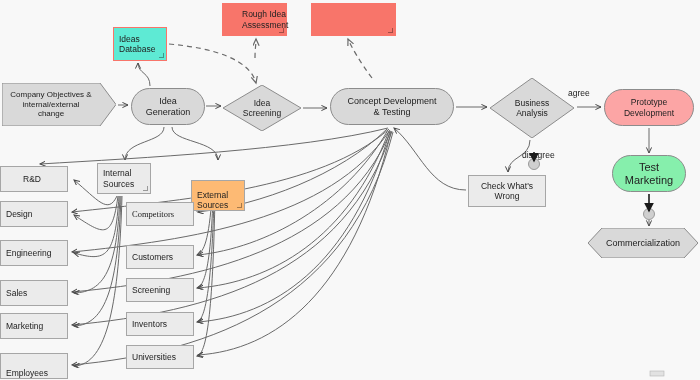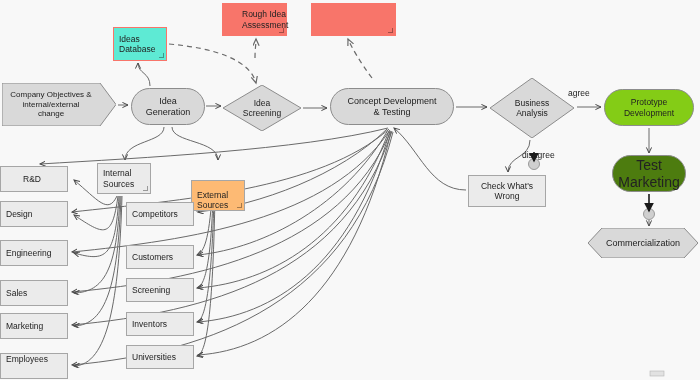--- a/index.html
+++ b/index.html
@@ -115,45 +115,45 @@
       <div class="lbl" style="left: 223px; top: 85px; width: 78px; height: 46px; font-size: 8.5px; background: none; border: none; box-sizing: border-box;"><svg viewBox="0 0 78 46" style="position: absolute; left: 0px; top: 0px; width: 100%; height: 100%;">
           <polygon points="39,0 78,23 39,46 0,23" fill="#d9d9d9" stroke="#8c8c8c" stroke-width="1"></polygon>
         </svg><span style="position: relative; z-index: 2;">Idea
 Screening</span></div>
       <div class="lbl" style="left: 330px; top: 88px; width: 124px; height: 37px; font-size: 9px; background: rgb(217, 217, 217); border: 1px solid rgb(140, 140, 140); box-sizing: border-box; border-radius: 18.5px;"><span style="position: relative; z-index: 2;">Concept Development
 &amp; Testing</span></div>
       <div class="lbl" style="left: 490px; top: 78px; width: 84px; height: 60px; font-size: 8.5px; background: none; border: none; box-sizing: border-box;"><svg viewBox="0 0 84 60" style="position: absolute; left: 0px; top: 0px; width: 100%; height: 100%;">
           <polygon points="42,0 84,30 42,60 0,30" fill="#d9d9d9" stroke="#8c8c8c" stroke-width="1"></polygon>
         </svg><span style="position: relative; z-index: 2;">Business
 Analysis</span></div>
-      <div class="lbl" style="left: 604px; top: 89px; width: 90px; height: 37px; font-size: 8.5px; background: #84cc16; border: 1px solid rgb(140, 140, 140); box-sizing: border-box; border-radius: 18.5px;"><span style="position: relative; z-index: 2;">Prototype
+      <div class="lbl" style="left: 604px; top: 89px; width: 90px; height: 37px; font-size: 8.5px; background: #fca5a5; border: 1px solid rgb(140, 140, 140); box-sizing: border-box; border-radius: 18.5px;"><span style="position: relative; z-index: 2;">Prototype
 Development</span></div>
-      <div class="lbl" style="left: 612px; top: 155px; width: 74px; height: 37px; font-size: 14px; background: #4d7c0f; border: 1px solid rgb(140, 140, 140); box-sizing: border-box; border-radius: 18.5px;"><span style="position: relative; z-index: 2;">Test
+      <div class="lbl" style="left: 612px; top: 155px; width: 74px; height: 37px; font-size: 11px; background: #86efac; border: 1px solid rgb(140, 140, 140); box-sizing: border-box; border-radius: 18.5px;"><span style="position: relative; z-index: 2;">Test
 Marketing</span></div>
       <div class="lbl" style="left: 588px; top: 228px; width: 110px; height: 30px; font-size: 9px; background: none; border: none; box-sizing: border-box;"><svg viewBox="0 0 110 30" style="position: absolute; left: 0px; top: 0px; width: 100%; height: 100%;">
           <polygon points="14,0 96,0 110,15 96,30 14,30 0,15" fill="#d9d9d9" stroke="#8c8c8c" stroke-width="1"></polygon>
         </svg><span style="position: relative; z-index: 2;">Commercialization</span></div>
       <div class="lbl" style="left: 468px; top: 175px; width: 78px; height: 32px; font-size: 8.5px; background: rgb(235, 235, 235); border: 1px solid rgb(166, 166, 166); box-sizing: border-box;"><span style="position: relative; z-index: 2;">Check What's
 Wrong</span></div>
       <div class="lbl" style="left: 113px; top: 27px; width: 54px; height: 34px; font-size: 8.5px; background: #5eead4; border: 1px solid rgb(248, 117, 106); box-sizing: border-box; justify-content: flex-start; align-items: center; padding-left: 5px;"><span style="position: relative; z-index: 2; text-align: left;">Ideas
 Database</span><span class="corner-mark" style="right: 2px; bottom: 2px;"></span></div>
       <div class="lbl" style="left: 222px; top: 3px; width: 65px; height: 33px; font-size: 8.5px; background: rgb(248, 117, 106); border: 1px solid rgb(248, 117, 106); box-sizing: border-box; justify-content: flex-start; align-items: center; padding-left: 19px;"><span style="position: relative; z-index: 2; text-align: left;">Rough Idea
 Assessment</span><span class="corner-mark" style="right: 2px; bottom: 2px;"></span></div>
       <div class="lbl" style="left: 311px; top: 3px; width: 85px; height: 33px; font-size: 8.5px; background: rgb(248, 117, 106); border: 1px solid rgb(248, 117, 106); box-sizing: border-box; justify-content: flex-start; align-items: center; padding-left: 5px;"><span class="corner-mark" style="right: 2px; bottom: 2px;"></span></div>
       <div class="lbl" style="left: 97px; top: 163px; width: 54px; height: 31px; font-size: 8.5px; background: rgb(235, 235, 235); border: 1px solid rgb(166, 166, 166); box-sizing: border-box; justify-content: flex-start; align-items: center; padding-left: 5px;"><span style="position: relative; z-index: 2; text-align: left;">Internal
 Sources</span><span class="corner-mark" style="right: 2px; bottom: 2px;"></span></div>
       <div class="lbl" style="left: 191px; top: 180px; width: 54px; height: 31px; font-size: 8.5px; background: #fdba74; border: 1px solid rgb(166, 166, 166); box-sizing: border-box; justify-content: flex-start; align-items: flex-end; padding-left: 5px;"><span style="position: relative; z-index: 2; text-align: left;">External
 Sources</span><span class="corner-mark" style="right: 2px; bottom: 2px;"></span></div>
       <div class="lbl" style="left: 0px; top: 166px; width: 68px; height: 26px; font-size: 8.5px; background: rgb(235, 235, 235); border: 1px solid rgb(166, 166, 166); box-sizing: border-box; justify-content: flex-start; align-items: center; padding-left: 22px;"><span style="position: relative; z-index: 2; text-align: left;">R&amp;D</span></div>
       <div class="lbl" style="left: 0px; top: 201px; width: 68px; height: 26px; font-size: 8.5px; background: rgb(235, 235, 235); border: 1px solid rgb(166, 166, 166); box-sizing: border-box; justify-content: flex-start; align-items: center; padding-left: 5px;"><span style="position: relative; z-index: 2; text-align: left;">Design</span></div>
       <div class="lbl" style="left: 0px; top: 240px; width: 68px; height: 26px; font-size: 8.5px; background: rgb(235, 235, 235); border: 1px solid rgb(166, 166, 166); box-sizing: border-box; justify-content: flex-start; align-items: center; padding-left: 5px;"><span style="position: relative; z-index: 2; text-align: left;">Engineering</span></div>
       <div class="lbl" style="left: 0px; top: 280px; width: 68px; height: 26px; font-size: 8.5px; background: rgb(235, 235, 235); border: 1px solid rgb(166, 166, 166); box-sizing: border-box; justify-content: flex-start; align-items: center; padding-left: 5px;"><span style="position: relative; z-index: 2; text-align: left;">Sales</span></div>
       <div class="lbl" style="left: 0px; top: 313px; width: 68px; height: 26px; font-size: 8.5px; background: rgb(235, 235, 235); border: 1px solid rgb(166, 166, 166); box-sizing: border-box; justify-content: flex-start; align-items: center; padding-left: 5px;"><span style="position: relative; z-index: 2; text-align: left;">Marketing</span></div>
-      <div class="lbl" style="left: 0px; top: 353px; width: 68px; height: 26px; font-size: 8.5px; background: rgb(235, 235, 235); border: 1px solid rgb(166, 166, 166); box-sizing: border-box; justify-content: flex-start; align-items: flex-start; padding-left: 5px;"><span style="position: relative; z-index: 2; text-align: left;">Employees</span></div>
-      <div class="lbl" style="left: 126px; top: 202px; width: 68px; height: 24px; font-size: 8.5px; background: rgb(235, 235, 235); border: 1px solid rgb(166, 166, 166); box-sizing: border-box; justify-content: flex-start; align-items: center; padding-left: 5px;"><span style="position: relative; z-index: 2; text-align: left;">Competitors</span></div>
+      <div class="lbl" style="left: 0px; top: 353px; width: 68px; height: 26px; font-size: 8.5px; background: rgb(235, 235, 235); border: 1px solid rgb(166, 166, 166); box-sizing: border-box; justify-content: flex-start; align-items: flex-end; padding-left: 5px;"><span style="position: relative; z-index: 2; text-align: left;">Employees</span></div>
+      <div class="lbl" style="left: 126px; top: 202px; width: 68px; height: 24px; font-size: 8.5px; background: rgb(235, 235, 235); border: 1px solid rgb(166, 166, 166); box-sizing: border-box; justify-content: flex-start; align-items: center; padding-left: 5px;"><span style="position: relative; z-index: 2; text-align: left; font-family: Liberation Serif, serif;">Competitors</span></div>
       <div class="lbl" style="left: 126px; top: 245px; width: 68px; height: 24px; font-size: 8.5px; background: rgb(235, 235, 235); border: 1px solid rgb(166, 166, 166); box-sizing: border-box; justify-content: flex-start; align-items: center; padding-left: 5px;"><span style="position: relative; z-index: 2; text-align: left;">Customers</span></div>
       <div class="lbl" style="left: 126px; top: 278px; width: 68px; height: 24px; font-size: 8.5px; background: rgb(235, 235, 235); border: 1px solid rgb(166, 166, 166); box-sizing: border-box; justify-content: flex-start; align-items: center; padding-left: 5px;"><span style="position: relative; z-index: 2; text-align: left;">Screening</span></div>
       <div class="lbl" style="left: 126px; top: 312px; width: 68px; height: 24px; font-size: 8.5px; background: rgb(235, 235, 235); border: 1px solid rgb(166, 166, 166); box-sizing: border-box; justify-content: flex-start; align-items: center; padding-left: 5px;"><span style="position: relative; z-index: 2; text-align: left;">Inventors</span></div>
       <div class="lbl" style="left: 126px; top: 345px; width: 68px; height: 24px; font-size: 8.5px; background: rgb(235, 235, 235); border: 1px solid rgb(166, 166, 166); box-sizing: border-box; justify-content: flex-start; align-items: center; padding-left: 5px;"><span style="position: relative; z-index: 2; text-align: left;">Universities</span></div>
     </div>
   <div id="edgelabels">
       <div class="edge-label" style="left: 568px; top: 88px;">agree</div>
       <div class="edge-label" style="left: 522px; top: 150px;">disagree</div>
     </div>
 </div>

